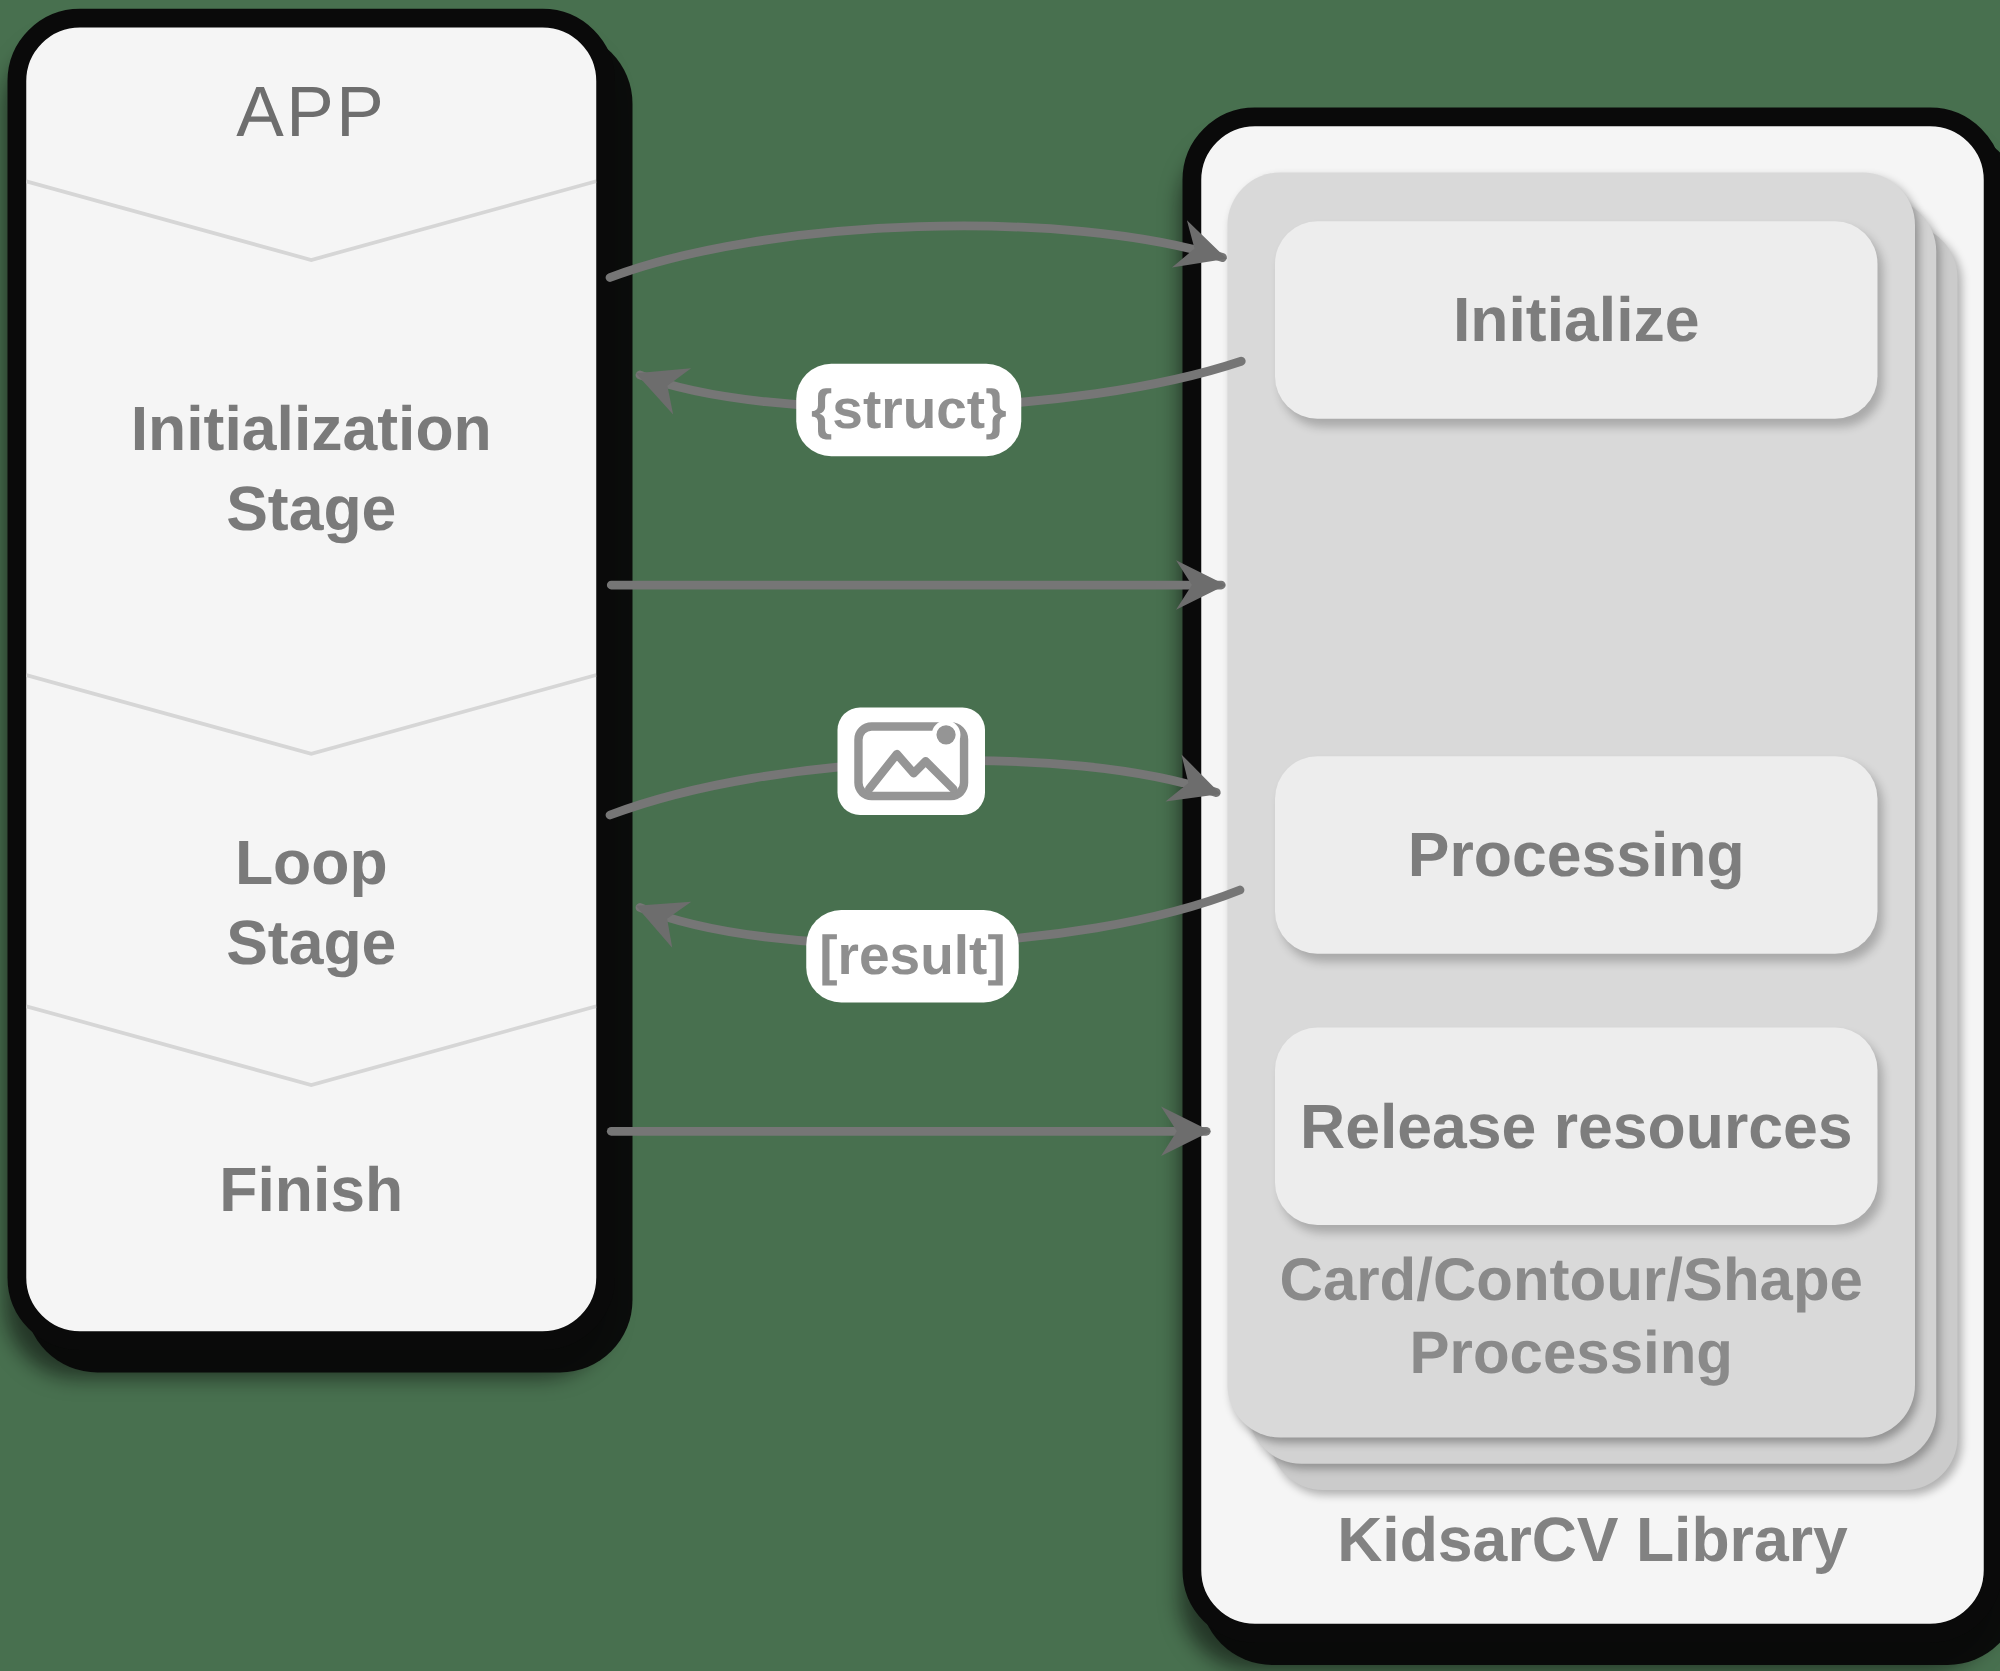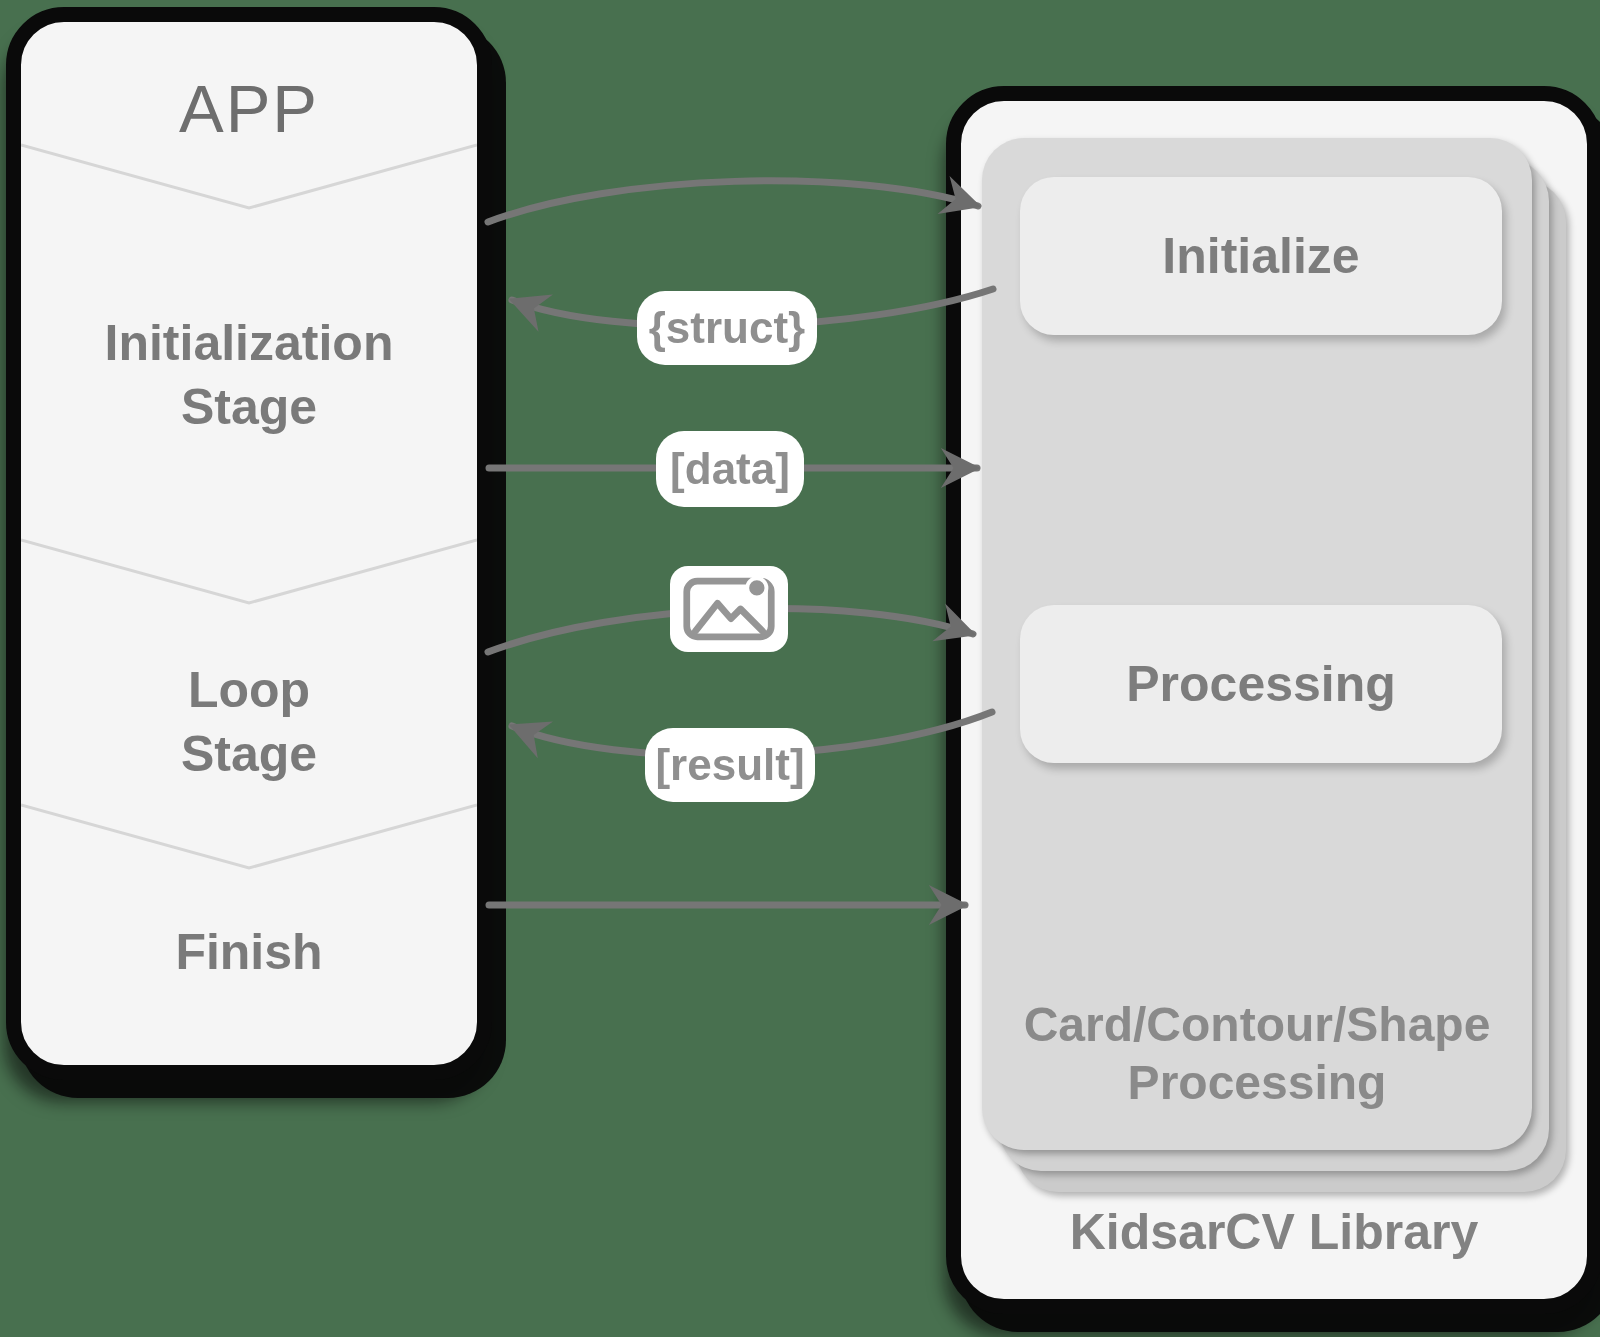--- a/index.html
+++ b/index.html
@@ -13,21 +13,21 @@
     position:absolute;background:#F5F5F5;border:15px solid #0A0A0A;
     border-radius:58px;
     box-shadow:14px 18px 0 rgba(8,8,8,0.96), -2px 22px 16px rgba(8,8,8,0.55);
   }
   .app-panel{left:6px;top:7px;width:486px;height:1073px;}
   .lib-panel{left:922px;top:86px;width:656px;height:1228px;margin-left:24px;}
   .panel-inner{position:absolute;inset:0;overflow:visible;}
   
   .app-title{
     position:absolute;top:22px;left:0;width:100%;text-align:center;
-    font-size:67px;line-height:92px;font-weight:400;color:#6E6E6E;letter-spacing:2px;margin-top:19px;
+    font-size:57px;line-height:92px;font-weight:400;color:#6E6E6E;letter-spacing:2px;
   }
   .chevrons{position:absolute;left:0;top:0;width:456px;height:1043px;}
   .stage{
     position:absolute;left:0;width:100%;text-align:center;
     font-size:50px;line-height:64px;font-weight:700;color:#7A7A7A;
   }
   .stage-1{top:289px;}
   .stage-2{top:636px;}
   .stage-3{top:898px;}
   
@@ -100,20 +100,21 @@
     </div>
   </div>
 
   <div class="panel lib-panel">
     <div class="panel-inner">
       <div class="stack-layer layer-3"></div>
       <div class="stack-layer layer-2"></div>
       <div class="recog-card">
         <div class="lib-button btn-0">Initialize</div>
         <div class="lib-button btn-2">Processing</div>
+        <div class="lib-button btn-3">Release resources</div>
         <div class="card-title">
           <div>Card/Contour/Shape</div>
           <div>Processing</div>
         </div>
       </div>
       <div class="lib-title">KidsarCV Library</div>
     </div>
   </div>
 
   <svg class="arrows-svg" viewBox="0 0 1600 1337">
@@ -124,21 +125,20 @@
     </defs>
     <path class="arrow-path" d="M 488 222 C 615 174, 855 167, 978 206" marker-end="url(#ah)"></path>
     <path class="arrow-path" d="M 993 289 C 862 333, 615 340, 512 300" marker-end="url(#ah)"></path>
     <path class="arrow-path" d="M 489 468 L 977 468" marker-end="url(#ah)"></path>
     <path class="arrow-path" d="M 488 652 C 620 602, 855 594, 973 634" marker-end="url(#ah)"></path>
     <path class="arrow-path" d="M 992 712 C 862 764, 618 770, 512 726" marker-end="url(#ah)"></path>
     <path class="arrow-path" d="M 489 905 L 965 905" marker-end="url(#ah)"></path>
   </svg>
 
   <div class="chip chip-struct">{struct}</div>
-  <div class="chip chip-data">[data]</div>
   <div class="chip chip-image">
     <svg width="96" height="72" viewBox="0 0 100 74">
       <rect x="6" y="8" width="88" height="58" rx="11" fill="none" stroke="#959595" stroke-width="7"></rect>
       <path d="M15 60 L38 31 L52 47 L62 37 L85 60" fill="none" stroke="#959595" stroke-width="7" stroke-linejoin="round" stroke-linecap="round"></path>
       <circle cx="79" cy="15" r="10" fill="#959595" stroke="#FFFFFF" stroke-width="4"></circle>
     </svg>
   </div>
   <div class="chip chip-result">[result]</div>
 
 </div>

